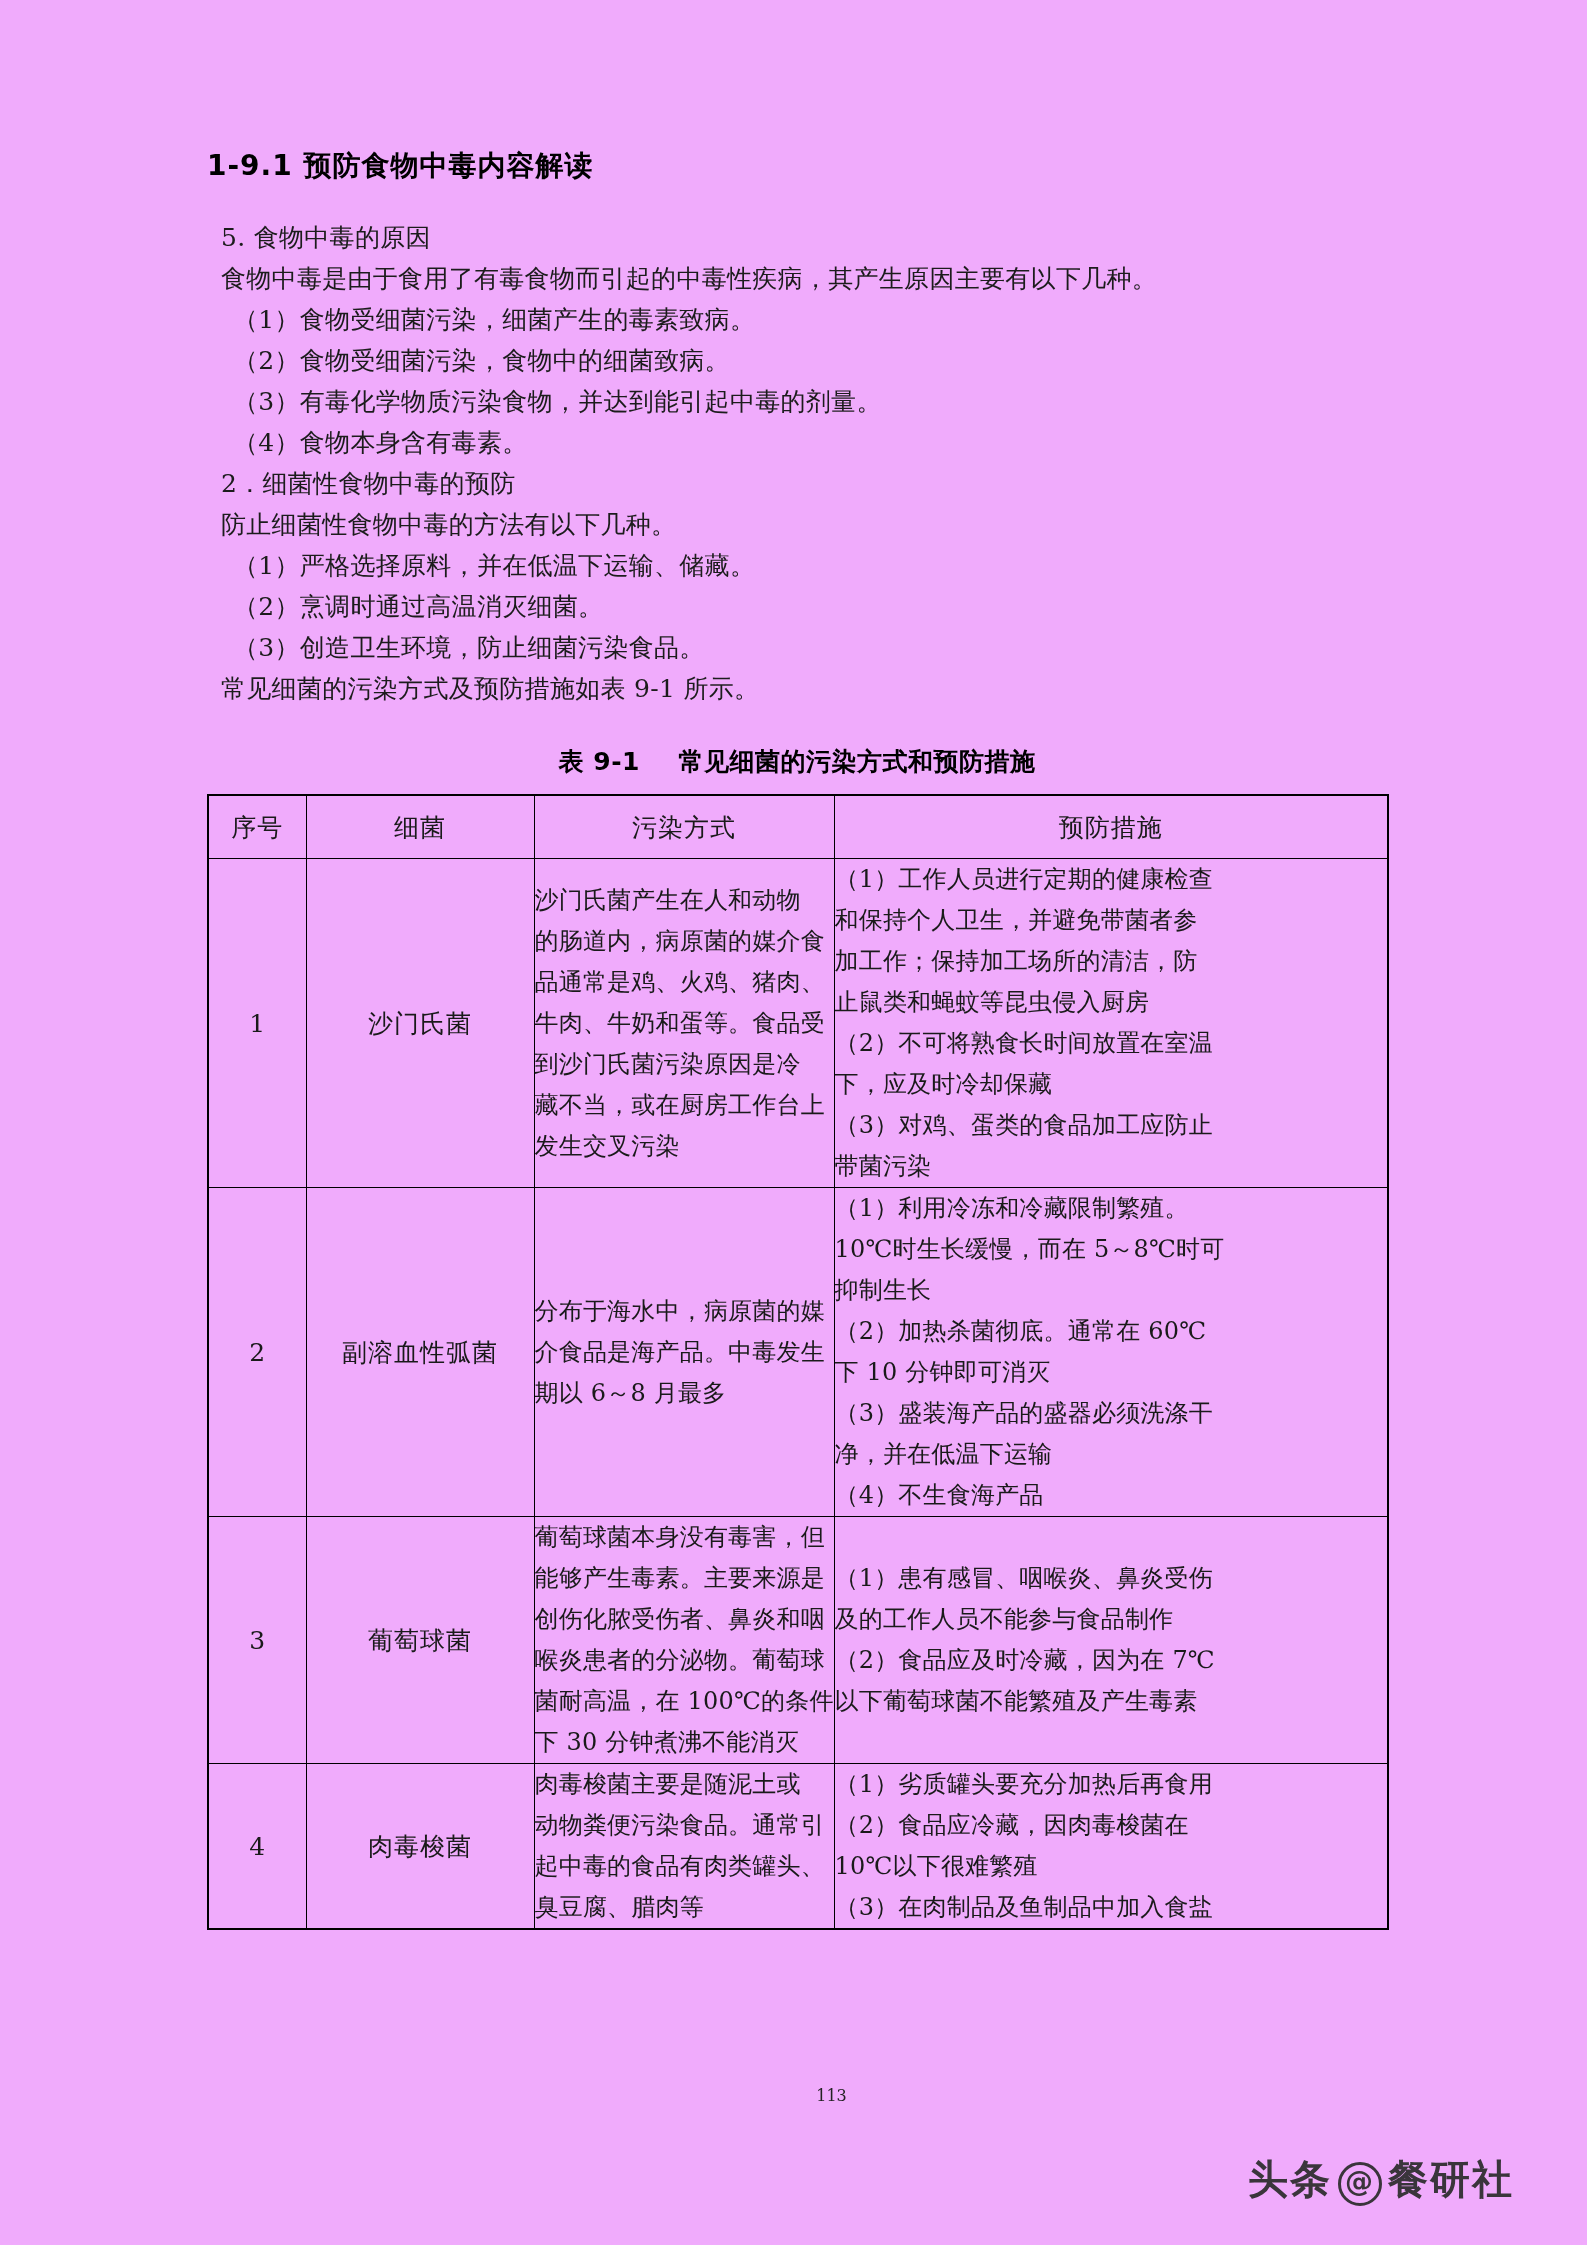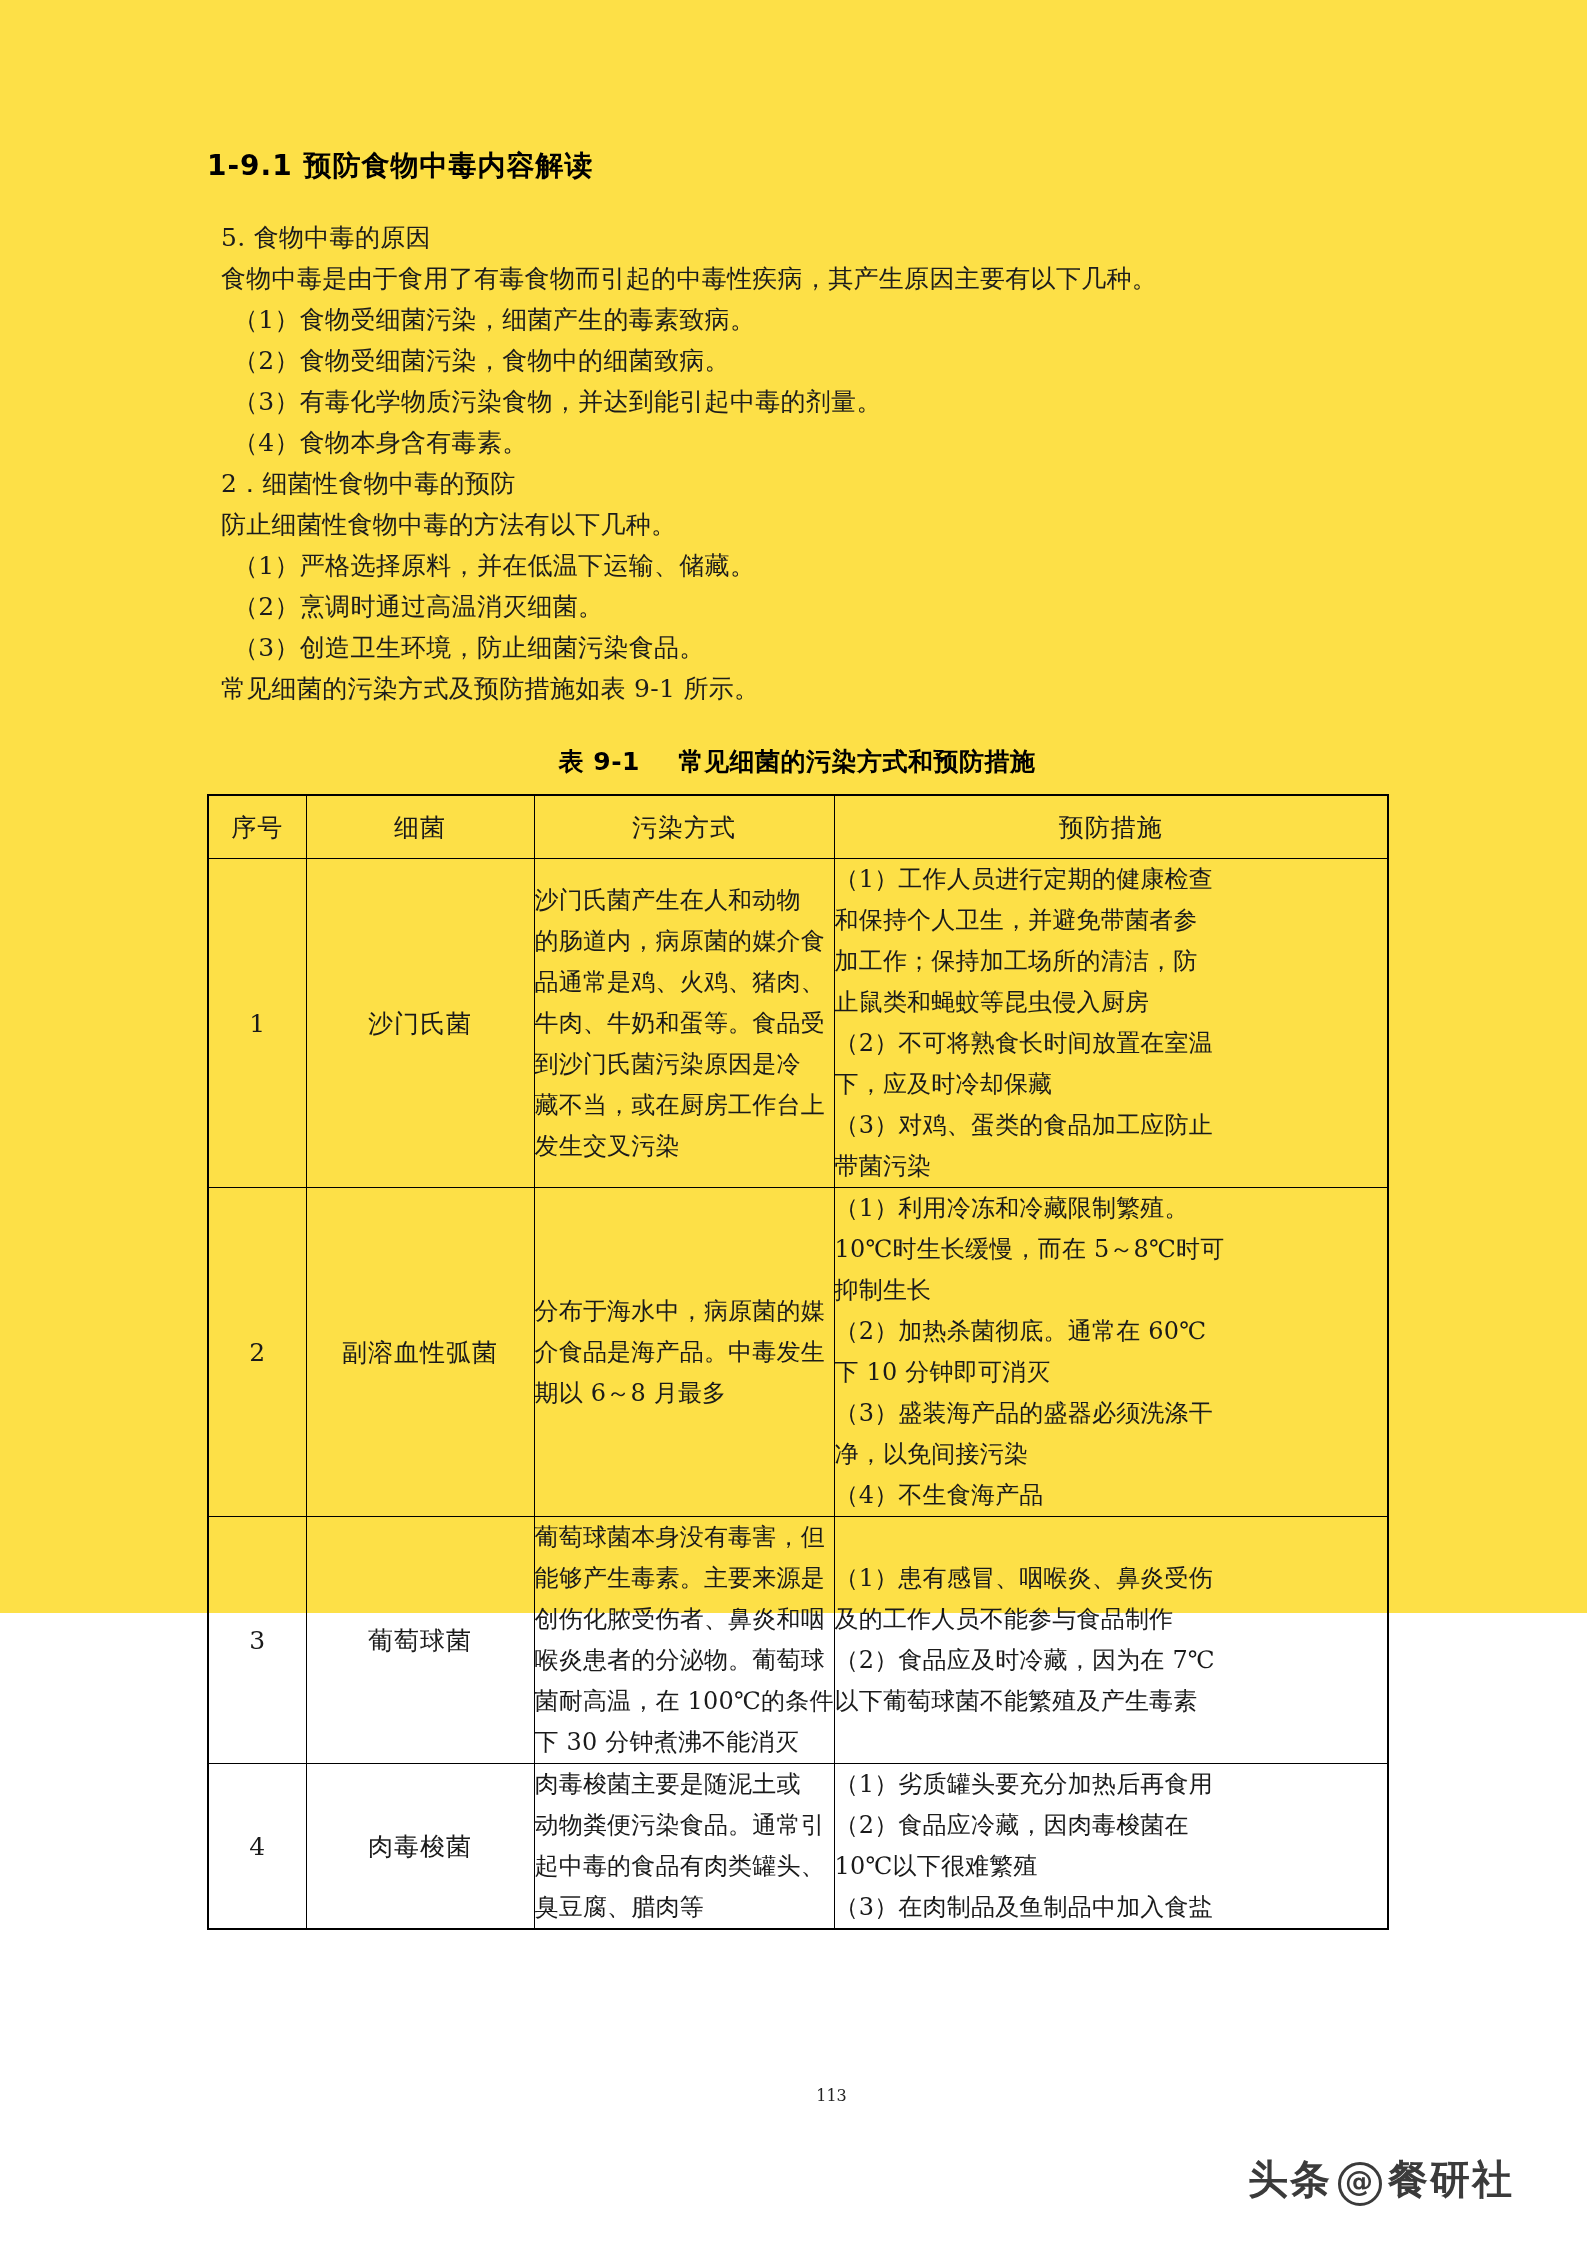--- a/index.html
+++ b/index.html
@@ -12,22 +12,22 @@
     height: 2245px;
     position: relative;
     font-family: "DejaVu Serif", "Liberation Serif", serif;
     color: #1a1a1a;
     overflow: hidden;
   }
   .page {
     position: absolute;
     left: 0; top: 0;
     width: 1587px;
-    height: 1613px;
-    background: #fde047;
+    height: 2245px;
+    background: #f0abfc;
   }
   .content {
     position: absolute;
     left: 207px;
     top: 148px;
     width: 1180px;
   }
 
   
   .section-heading {
@@ -229,21 +229,21 @@
             <span class="tline">介食品是海产品。中毒发生</span>
             <span class="tline">期以 6～8 月最多</span>
           </td>
           <td class="cell-text">
             <span class="tline">（1）利用冷冻和冷藏限制繁殖。</span>
             <span class="tline">10℃时生长缓慢，而在 5～8℃时可</span>
             <span class="tline">抑制生长</span>
             <span class="tline">（2）加热杀菌彻底。通常在 60℃</span>
             <span class="tline">下 10 分钟即可消灭</span>
             <span class="tline">（3）盛装海产品的盛器必须洗涤干</span>
-            <span class="tline">净，以免间接污染</span>
+            <span class="tline">净，并在低温下运输</span>
             <span class="tline">（4）不生食海产品</span>
           </td>
         </tr>
 
         <tr>
           <td class="cell-no">3</td>
           <td class="cell-bact">葡萄球菌</td>
           <td class="cell-text">
             <span class="tline">葡萄球菌本身没有毒害，但</span>
             <span class="tline">能够产生毒素。主要来源是</span>

